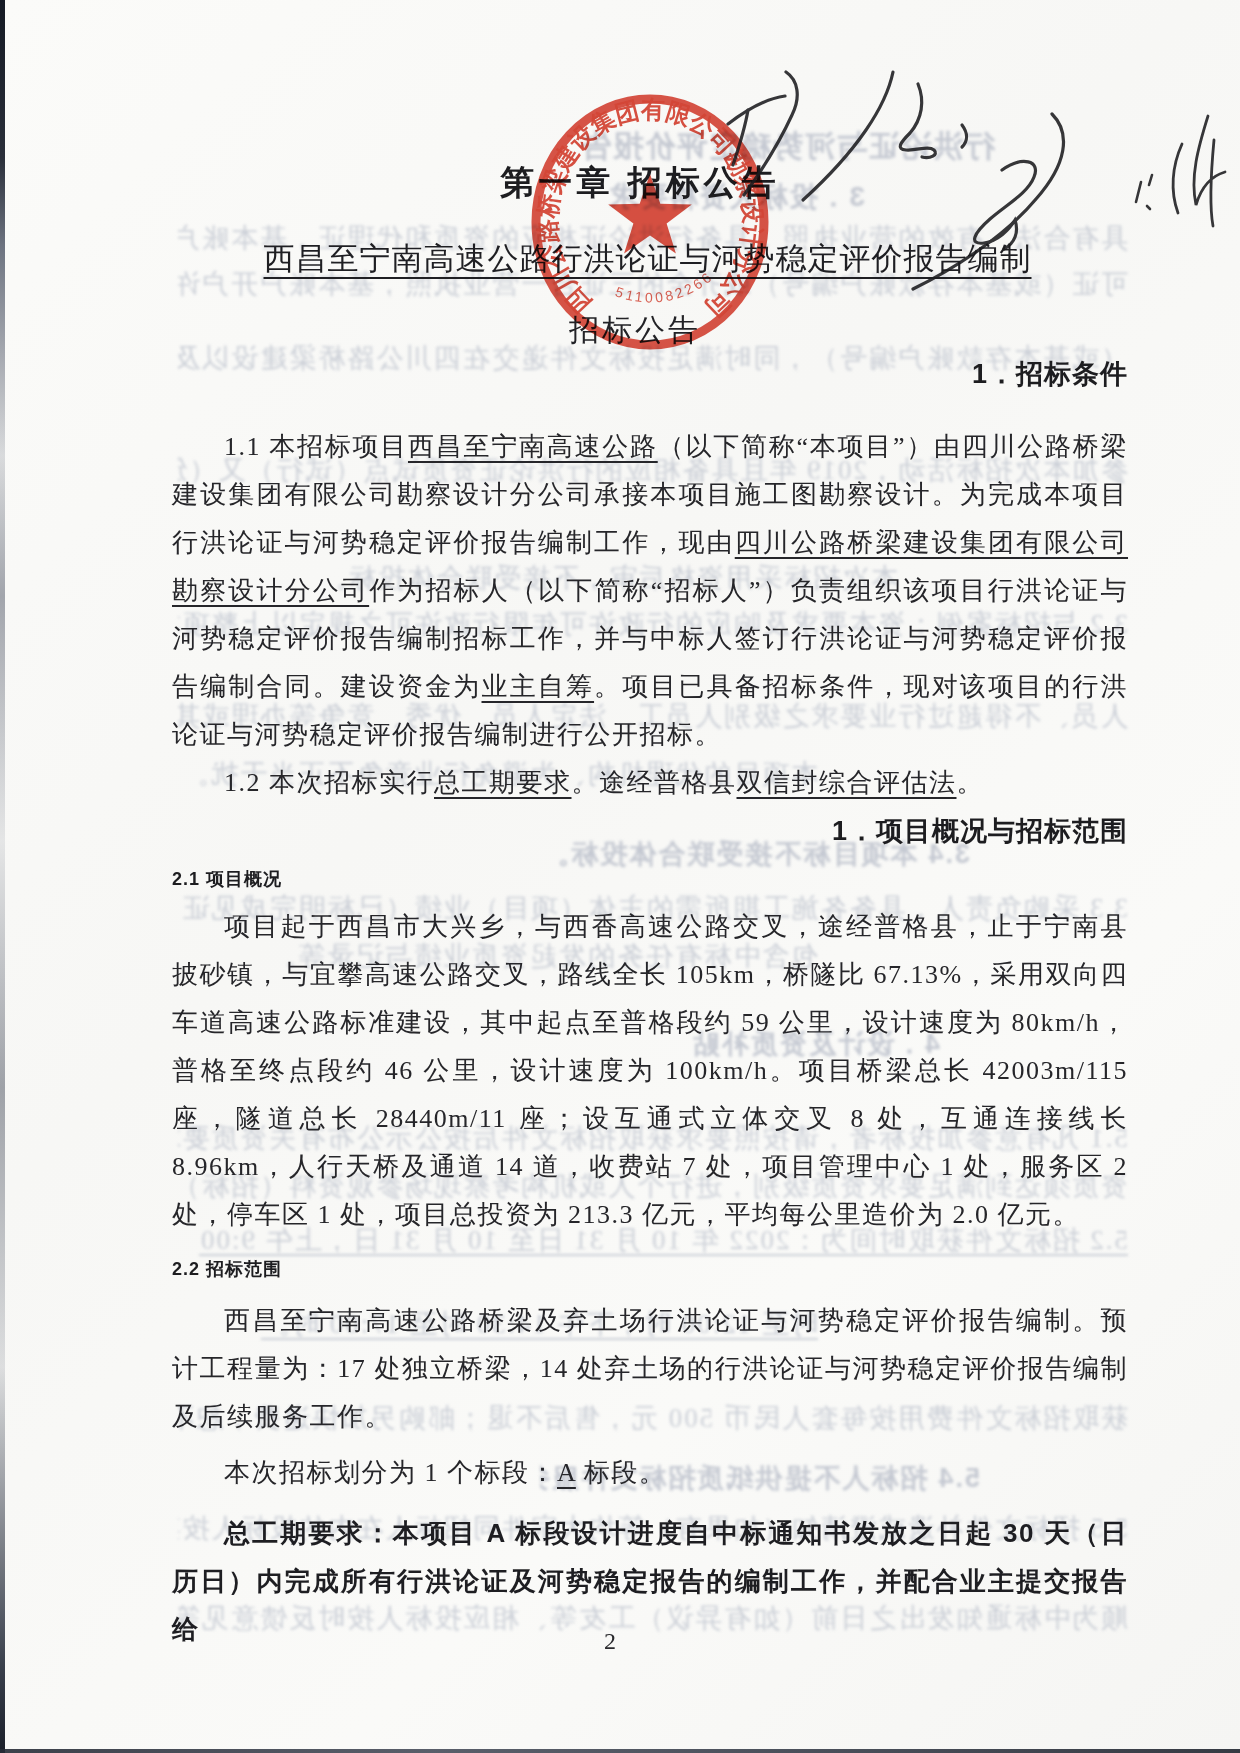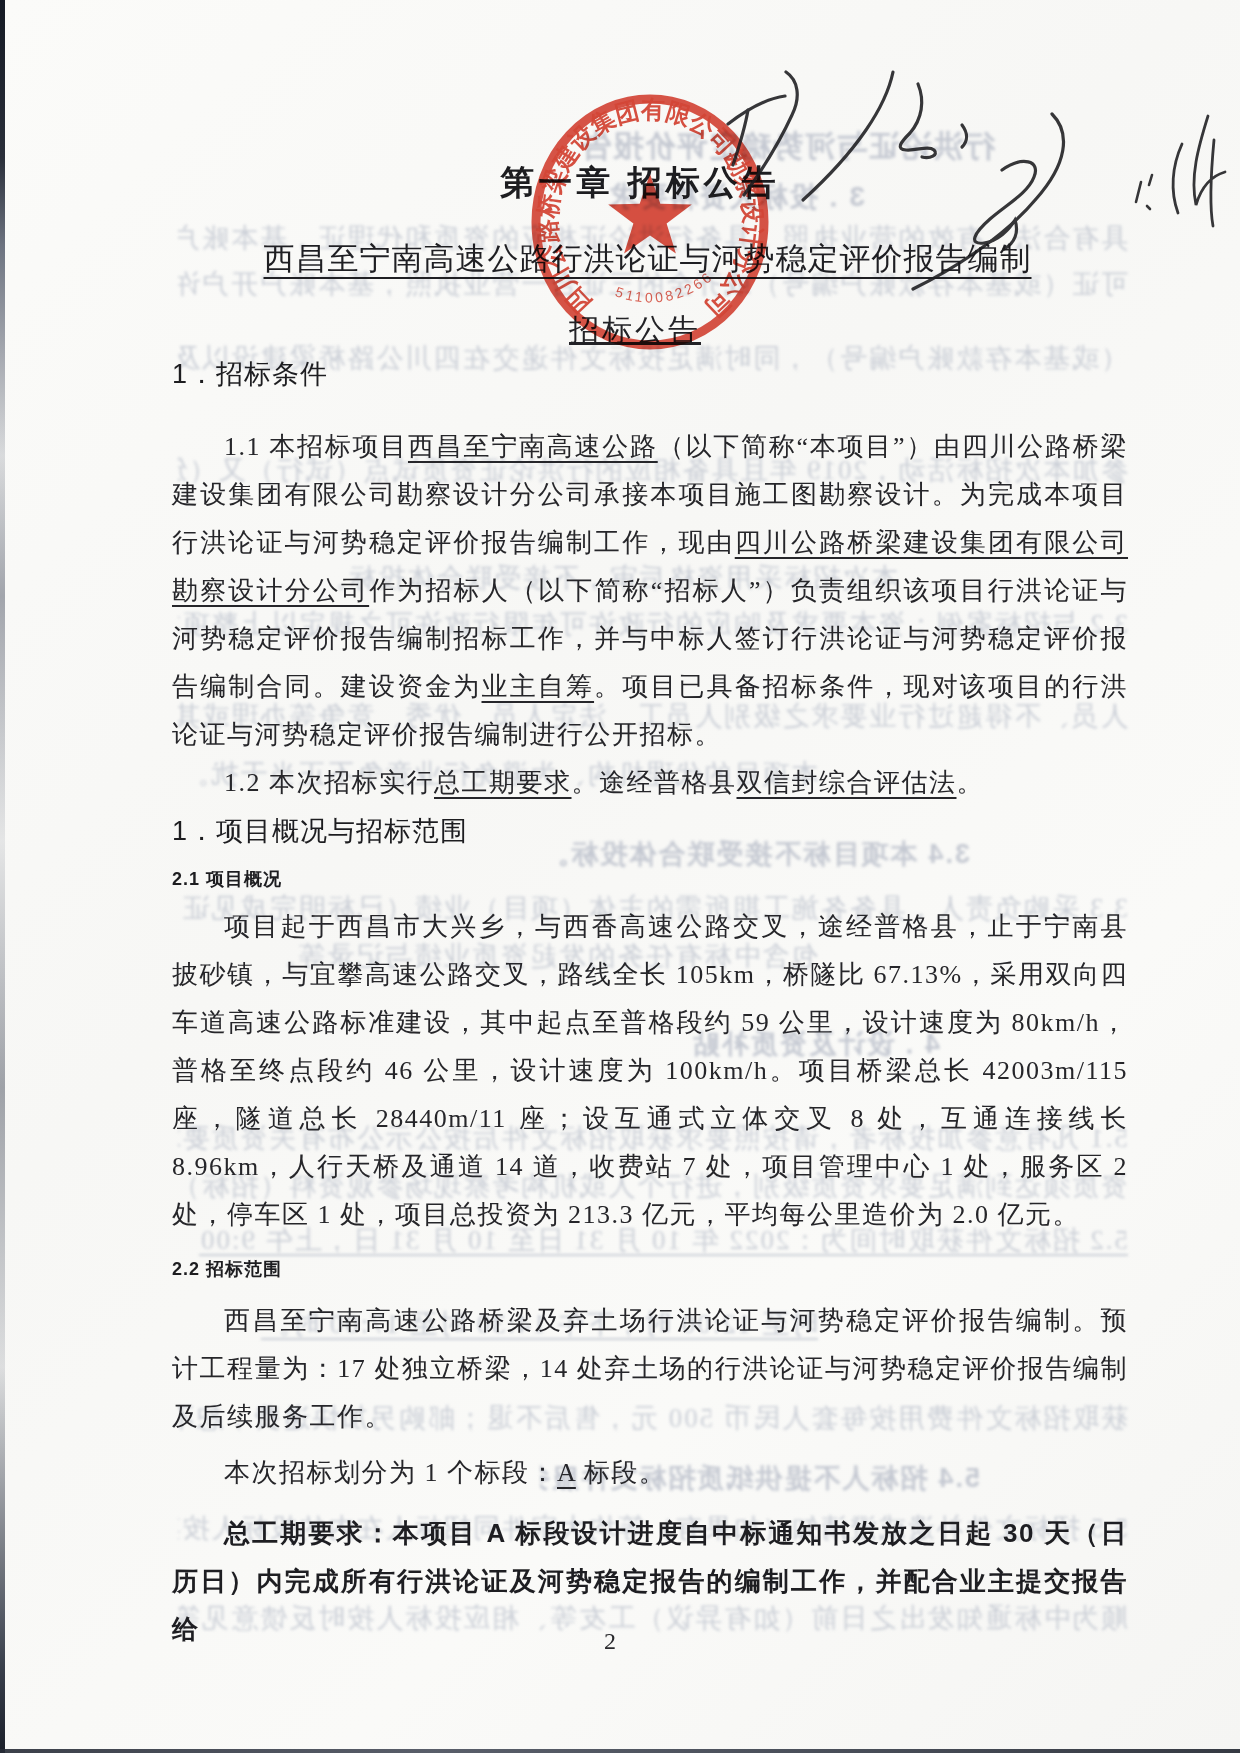--- a/index.html
+++ b/index.html
@@ -34,26 +34,26 @@
     font-family:"Liberation Sans","DejaVu Sans",sans-serif;
     font-size:34px;font-weight:700;letter-spacing:4px;color:#1d1d20;
   }
   .main-heading{
     position:absolute;left:40px;top:238px;width:1215px;text-align:center;
     font-size:31px;letter-spacing:1px;color:#1f1f23;
     text-decoration:underline;text-underline-offset:8px;text-decoration-thickness:2px;
   }
   .sub-heading{
     position:absolute;left:40px;top:310px;width:1190px;text-align:center;
-    font-size:30px;letter-spacing:3px;color:#222226;text-decoration:underline;
+    font-size:30px;letter-spacing:3px;color:#222226;
   }
   .doc-body{position:absolute;left:172px;top:350px;width:956px;}
   .blk{margin:0;}
-  .h2{font-family:"Liberation Sans","DejaVu Sans",sans-serif;font-weight:400;
-      font-size:27px;line-height:48px;letter-spacing:1px;color:#1d1d20;}
+  .h2{font-family:"Liberation Sans","DejaVu Sans",sans-serif;font-weight:700;
+      font-size:27px;line-height:48px;letter-spacing:1px;color:#1d1d20;text-align:right;}
   .h3{font-family:"Liberation Sans","DejaVu Sans",sans-serif;font-weight:700;
       font-size:18px;line-height:48px;letter-spacing:1px;color:#1d1d20;}
   .para{font-size:26px;line-height:48px;letter-spacing:1.5px;
       text-align:justify;text-indent:2em;color:#26262a;}
   .para.bold{font-family:"Liberation Sans","DejaVu Sans",sans-serif;font-weight:700;color:#1e1e22;}
   .ul{text-decoration:underline;text-underline-offset:6px;text-decoration-thickness:1.5px;}
   .page-number{position:absolute;left:560px;top:1628px;width:100px;text-align:center;
       font-size:24px;color:#2a2a2e;}
 
   .stamp{position:absolute;left:526px;top:92px;z-index:3;mix-blend-mode:multiply;opacity:.94;}

